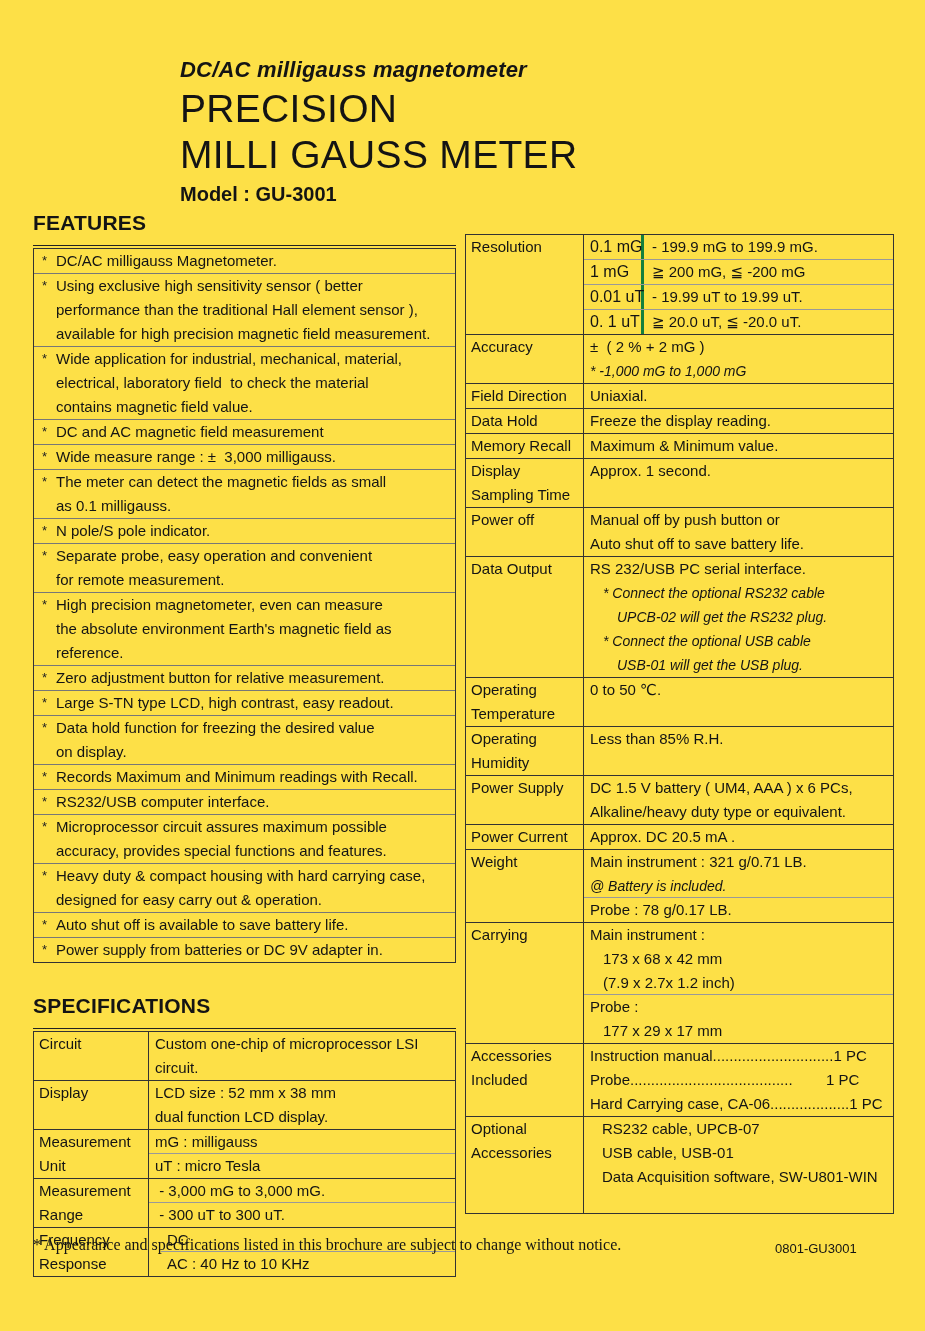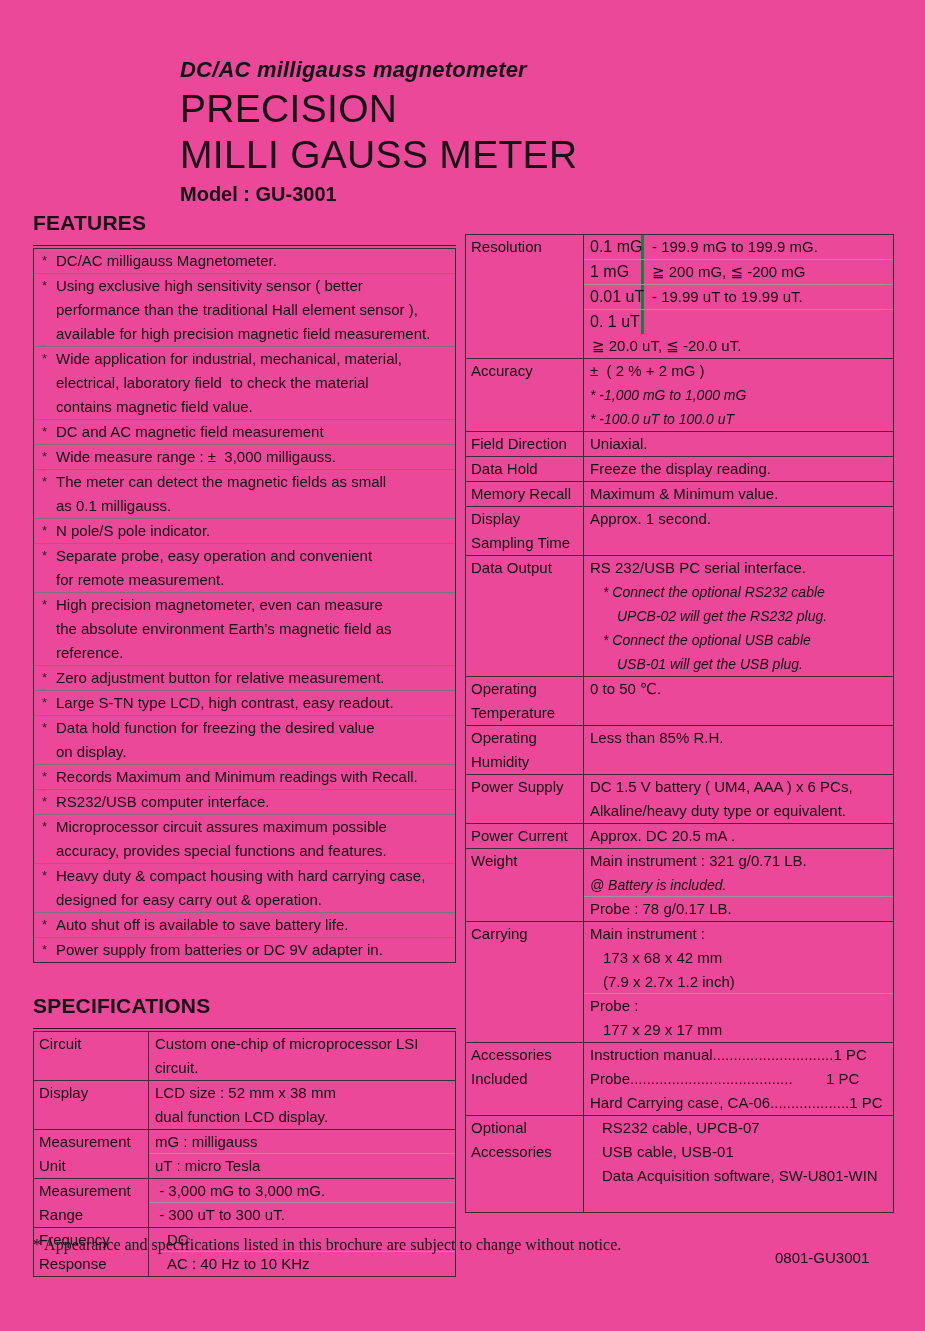--- a/index.html
+++ b/index.html
@@ -1,17 +1,17 @@
 <!DOCTYPE html>
 <html><head>
 <meta charset="utf-8">
 <style>
   html,body { margin:0; padding:0; background:#fff; }
   .page {
-    position:relative; width:925px; height:1331px; background:#ec4899;
+    position:relative; width:925px; height:1331px; background:#fde047;
     font-family:"Liberation Sans","DejaVu Sans",sans-serif; color:#141414;
     overflow:hidden;
   }
 
   
   .header { position:absolute; left:180px; top:57px; }
   .subtitle { font-style:italic; font-weight:bold; font-size:22px; letter-spacing:0.2px; }
   .title { font-weight:normal; font-size:39px; line-height:46px; letter-spacing:0.3px; margin-top:3px; }
   .model { font-weight:bold; font-size:20px; margin-top:5px; }
 
@@ -42,28 +42,28 @@
   .spec-value { flex:1; padding-left:6px; min-width:0; }
   .vline { height:24px; line-height:24px; font-size:15px; white-space:pre; position:relative; }
   .vline.italic { font-style:italic; font-size:14px; }
   .vline.indent1 { padding-left:13px; }
   .vline.indent2 { padding-left:27px; }
   .vline.divider::after { content:""; position:absolute; left:-6px; right:0; bottom:0;
                           border-bottom:1px solid #999; }
 
   
   .subrow { display:flex; margin-left:-6px; border-bottom:1px solid #999; }
-  .subrow:last-child { border-bottom:none;flex-direction:column; }
+  .subrow:last-child { border-bottom:none; }
   .sub-c1 { flex:none; width:60px; border-right:3px solid #15803d; padding-left:6px;
             box-sizing:border-box; height:24px; line-height:24px; font-size:16px; white-space:pre; }
   .sub-c2 { flex:1; padding-left:8px; height:24px; line-height:24px; font-size:15px; white-space:pre; }
 
   
   .footnote { position:absolute; left:33px; top:1236px; font-size:16px;font-family:Liberation Serif, serif; }
-  .doccode  { position:absolute; left:775px; top:1241px; font-size:15px;margin-top:8px; }
+  .doccode  { position:absolute; left:775px; top:1241px; font-size:13px; }
 </style>
 </head>
 <body>
 
 <div class="page">
 
   <div class="header">
     <div class="subtitle">DC/AC milligauss magnetometer</div>
     <div class="title">
       <div>PRECISION</div>
@@ -307,21 +307,20 @@
             </div>
           </div>
         </div>
         <div class="spec-row">
           <div class="spec-label">
             <div class="lline">Accuracy</div>
           </div>
           <div class="spec-value">
             <div class="vline">±  ( 2 % + 2 mG )</div>
             <div class="vline italic">* -1,000 mG to 1,000 mG</div>
-            <div class="vline italic">* -100.0 uT to 100.0 uT</div>
           </div>
         </div>
         <div class="spec-row">
           <div class="spec-label">
             <div class="lline">Field Direction</div>
           </div>
           <div class="spec-value">
             <div class="vline">Uniaxial.</div>
           </div>
         </div>
@@ -341,20 +340,29 @@
             <div class="vline">Maximum &amp; Minimum value.</div>
           </div>
         </div>
         <div class="spec-row">
           <div class="spec-label">
             <div class="lline">Display</div>
             <div class="lline">Sampling Time</div>
           </div>
           <div class="spec-value">
             <div class="vline">Approx. 1 second.</div>
+          </div>
+        </div>
+        <div class="spec-row">
+          <div class="spec-label">
+            <div class="lline">Power off</div>
+          </div>
+          <div class="spec-value">
+            <div class="vline">Manual off by push button or</div>
+            <div class="vline">Auto shut off to save battery life.</div>
           </div>
         </div>
         <div class="spec-row">
           <div class="spec-label">
             <div class="lline">Data Output</div>
           </div>
           <div class="spec-value">
             <div class="vline">RS 232/USB PC serial interface.</div>
             <div class="vline italic indent1">* Connect the optional RS232 cable</div>
             <div class="vline italic indent2">UPCB-02 will get the RS232 plug.</div>

